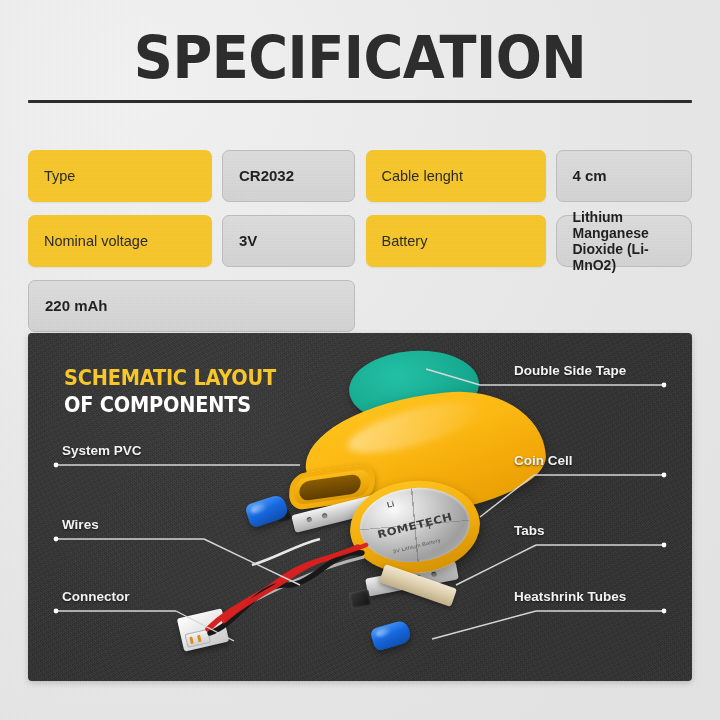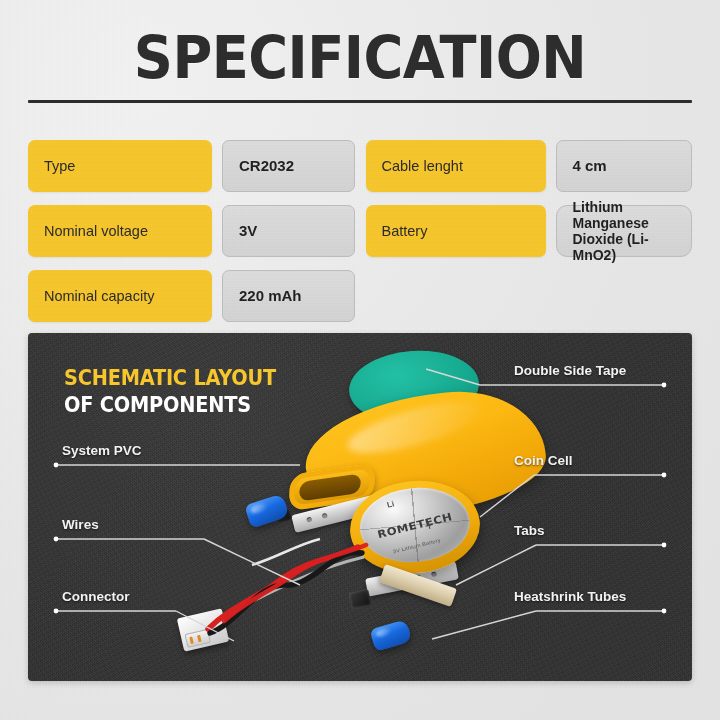--- a/index.html
+++ b/index.html
@@ -34,21 +34,21 @@
     transform:scaleX(1.04);
     text-shadow:0 1px 0 rgba(255,255,255,.55);
   }
   .rule{
     position:absolute;left:28px;top:100px;width:664px;height:3px;
     background:#2b2b2b;border-radius:1px;
   }
 
   
   .spec{
-    position:absolute;left:28px;top:140px;width:664px;
+    position:absolute;left:28px;top:150px;width:664px;
     display:grid;grid-template-columns:1fr 1fr;
     column-gap:22px;row-gap:13px;gap:11px;
   }
   .spec-col{display:flex;flex-direction:column;gap:13px;}
   .spec-row{display:flex;gap:10px;height:52px;}
   .spec-key{
     flex:0 0 152px;
     background:#f6c62c;
     border-radius:7px;
     display:flex;align-items:center;
@@ -260,21 +260,20 @@
     <div class="spec-col left">
       <div class="spec-row">
         <div class="spec-key">Type</div>
         <div class="spec-val">CR2032</div>
       </div>
       <div class="spec-row">
         <div class="spec-key">Nominal voltage</div>
         <div class="spec-val">3V</div>
       </div>
       <div class="spec-row">
-        <div class="spec-key">Nominal capacity</div>
         <div class="spec-val">220 mAh</div>
       </div>
     </div>
 
     <div class="spec-col right">
       <div class="spec-row">
         <div class="spec-key">Cable lenght</div>
         <div class="spec-val">4 cm</div>
       </div>
       <div class="spec-row">

